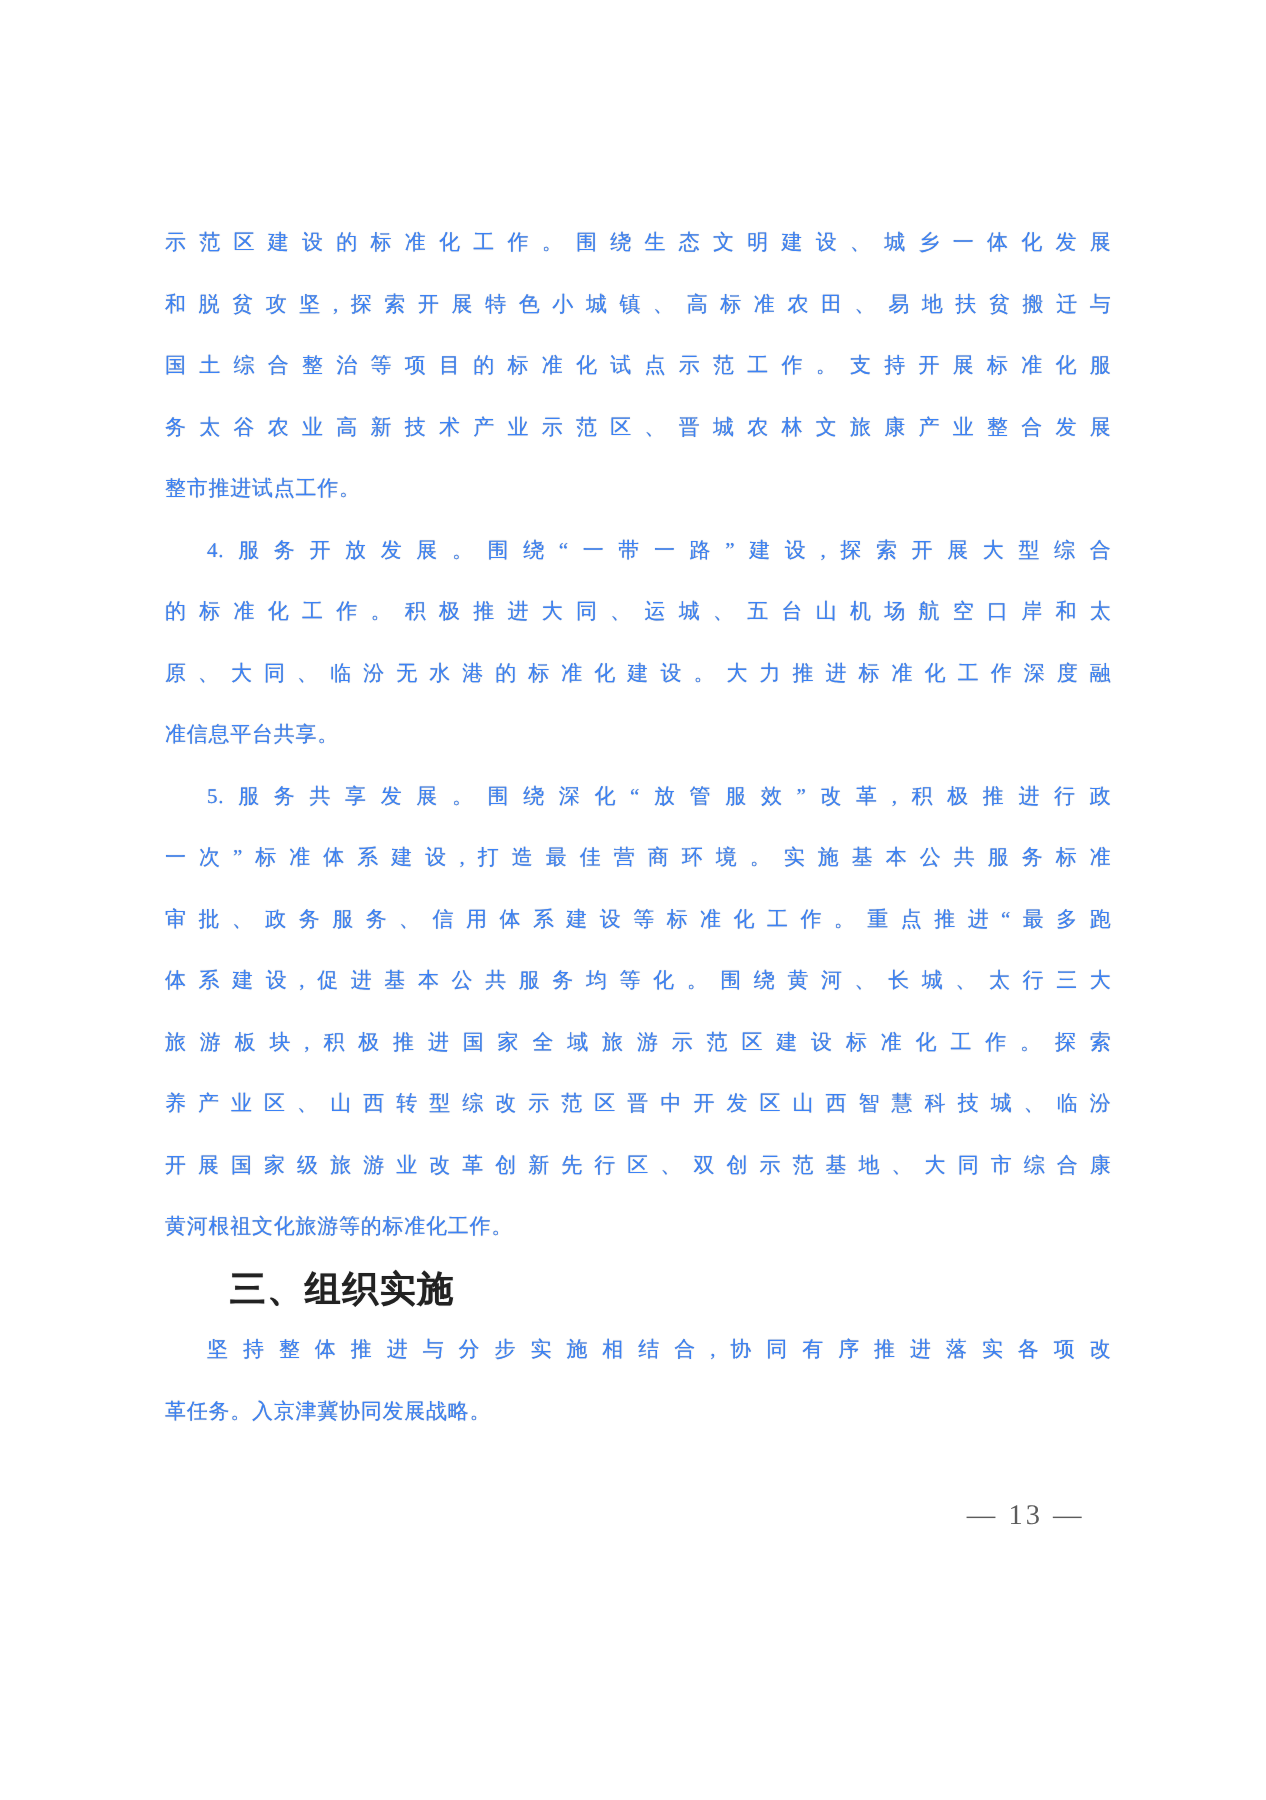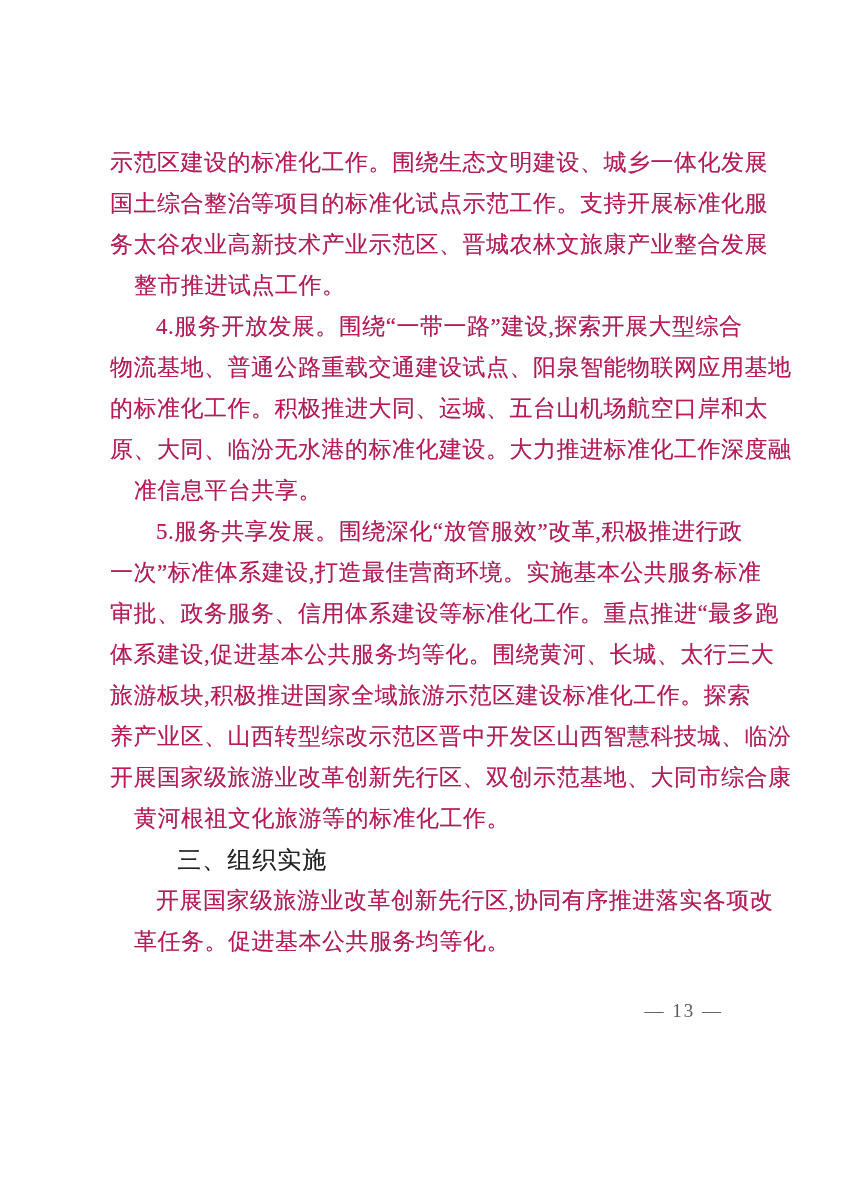--- a/index.html
+++ b/index.html
@@ -9,40 +9,39 @@
     margin:0 auto;
     background:#ffffff;
     overflow:hidden;
     font-family:"Liberation Serif","DejaVu Serif",serif;
   }
   .textblock{
     position:absolute;
     left:110px;top:142px;width:631px;
   }
   .line{
-    font-size:23px;
+    font-size:14px;
     line-height:41px;
     height:41px;
-    color:#be185d;
+    color:#3b82f6;
     text-align:justify;
     text-align-last:justify;
     text-justify:inter-character;
     letter-spacing:0.5px;
     white-space:nowrap;
     text-shadow:0 0 0.6px rgba(70,70,70,0.55);
   }
   .line.end{
     text-align:left;
     text-align-last:left;
-    margin-left:24px;
   }
   .line.indent{ text-indent:2em; }
   .line.heading{
     font-family:"Liberation Sans","DejaVu Sans",sans-serif;
-    font-weight:400;
+    font-weight:700;
     font-size:24px;
     color:#222222;
     text-indent:1.8em;
     text-align:left;
     text-align-last:left;
     letter-spacing:1px;
   }
   .pageno{
     position:absolute;
     top:1000px;right:121px;
@@ -52,43 +51,43 @@
     font-family:"Liberation Serif","DejaVu Serif",serif;
   }
 </style>
 </head>
 <body>
 
 <div class="page">
   <div class="textblock" id="textblock">
       <div>
         <div class="line">示范区建设的标准化工作。围绕生态文明建设、城乡一体化发展</div>
+        <div class="line">和脱贫攻坚,探索开展特色小城镇、高标准农田、易地扶贫搬迁与</div>
         <div class="line">国土综合整治等项目的标准化试点示范工作。支持开展标准化服</div>
         <div class="line">务太谷农业高新技术产业示范区、晋城农林文旅康产业整合发展</div>
         <div class="line end">整市推进试点工作。</div>
       </div>
       <div>
         <div class="line indent">4.服务开放发展。围绕“一带一路”建设,探索开展大型综合</div>
-        <div class="line">物流基地、普通公路重载交通建设试点、阳泉智能物联网应用基地</div>
         <div class="line">的标准化工作。积极推进大同、运城、五台山机场航空口岸和太</div>
         <div class="line">原、大同、临汾无水港的标准化建设。大力推进标准化工作深度融</div>
         <div class="line end">准信息平台共享。</div>
       </div>
       <div>
         <div class="line indent">5.服务共享发展。围绕深化“放管服效”改革,积极推进行政</div>
         <div class="line">一次”标准体系建设,打造最佳营商环境。实施基本公共服务标准</div>
         <div class="line">审批、政务服务、信用体系建设等标准化工作。重点推进“最多跑</div>
         <div class="line">体系建设,促进基本公共服务均等化。围绕黄河、长城、太行三大</div>
         <div class="line">旅游板块,积极推进国家全域旅游示范区建设标准化工作。探索</div>
         <div class="line">养产业区、山西转型综改示范区晋中开发区山西智慧科技城、临汾</div>
         <div class="line">开展国家级旅游业改革创新先行区、双创示范基地、大同市综合康</div>
         <div class="line end">黄河根祖文化旅游等的标准化工作。</div>
       </div>
       <div>
         <div class="line heading end">三、组织实施</div>
       </div>
       <div>
-        <div class="line indent">开展国家级旅游业改革创新先行区,协同有序推进落实各项改</div>
-        <div class="line end">革任务。促进基本公共服务均等化。</div>
+        <div class="line indent">坚持整体推进与分步实施相结合,协同有序推进落实各项改</div>
+        <div class="line end">革任务。入京津冀协同发展战略。</div>
       </div>
     </div>
   <div class="pageno">— 13 —</div>
 </div>
 
 </body></html>

